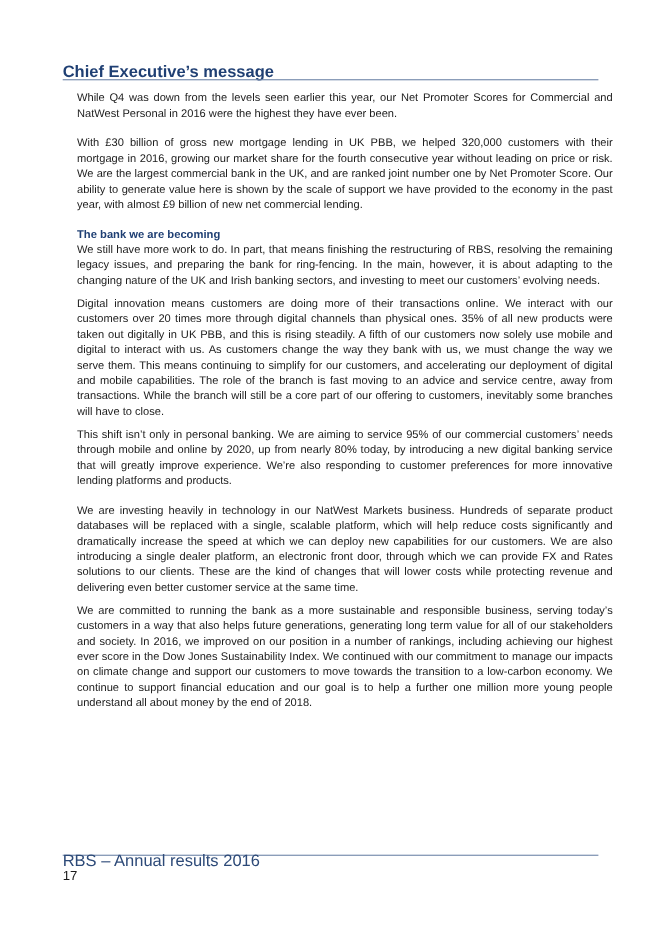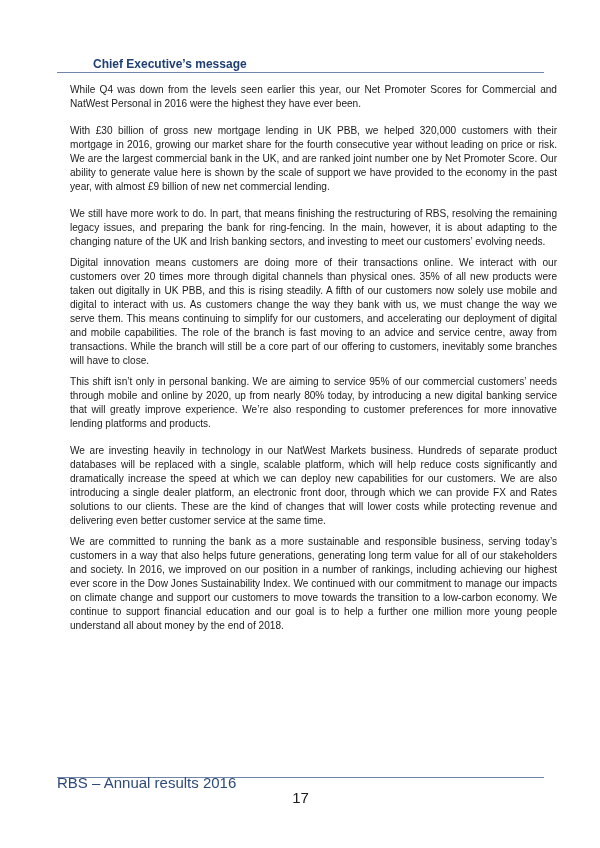--- a/index.html
+++ b/index.html
@@ -1,39 +1,40 @@
 <!DOCTYPE html>
 <html><head>
 <meta charset="utf-8">
 <style>
   html, body { margin: 0; padding: 0; background: #ffffff; }
   body { width: 600px; height: 848px; position: relative; overflow: hidden;
          font-family: "Liberation Sans", sans-serif; color: #1a1a1a; }
   .page { position: absolute; left: 57px; top: 0; width: 487px; }
-  .header-title { position: absolute; top: 57px; left: 0; font-size: 12px; font-weight: bold; color: #1f3f73; margin-left: 36px; }
+  .header-title { position: absolute; top: 57px; left: 0; font-size: 15px; font-weight: bold; color: #1f3f73; }
   .header-rule { position: absolute; top: 72px; left: 0; width: 487px; height: 1px; background: #6f86a8; }
   .body { position: absolute; top: 83px; left: 13px; width: 487px; font-size: 10.1px; line-height: 14px; }
   .body p { margin: 0 0 13px 0; text-align: justify; }
   .body p.tight { margin-bottom: 7px; }
   .section-heading { font-weight: bold; color: #1f3f73; margin: 0; font-size: 10.2px; line-height: 14px; }
   .footer-rule { position: absolute; top: 777px; left: 0; width: 487px; height: 1px; background: #6f86a8; }
-  .page-number { position: absolute; top: 789px; left: 0; width: 487px; text-align: center; font-size: 15px; color: #1a1a1a; }
+  .page-number { position: absolute; top: 789px; left: 0; width: 487px; text-align: left; font-size: 12px; color: #1a1a1a; }
   .footer-label { position: absolute; top: 774px; left: 0; font-size: 15px; color: #2d4a78; }
 </style>
 </head>
 <body>
 
 <div class="page">
   <div class="header-title">Chief Executive’s message</div>
   <div class="header-rule"></div>
 
   <div class="body">
     <p>While Q4 was down from the levels seen earlier this year, our Net Promoter Scores for Commercial and NatWest Personal in 2016 were the highest they have ever been.</p>
     <p>With £30 billion of gross new mortgage lending in UK PBB, we helped 320,000 customers with their mortgage in 2016, growing our market share for the fourth consecutive year without leading on price or risk. We are the largest commercial bank in the UK, and are ranked joint number one by Net Promoter Score. Our ability to generate value here is shown by the scale of support we have provided to the economy in the past year, with almost £9 billion of new net commercial lending.</p>
 
+    <div class="section-heading">The bank we are becoming</div>
     <p class="tight">We still have more work to do. In part, that means finishing the restructuring of RBS, resolving the remaining legacy issues, and preparing the bank for ring-fencing. In the main, however, it is about adapting to the changing nature of the UK and Irish banking sectors, and investing to meet our customers’ evolving needs.</p>
     <p class="tight">Digital innovation means customers are doing more of their transactions online. We interact with our customers over 20 times more through digital channels than physical ones. 35% of all new products were taken out digitally in UK PBB, and this is rising steadily. A fifth of our customers now solely use mobile and digital to interact with us. As customers change the way they bank with us, we must change the way we serve them. This means continuing to simplify for our customers, and accelerating our deployment of digital and mobile capabilities. The role of the branch is fast moving to an advice and service centre, away from transactions. While the branch will still be a core part of our offering to customers, inevitably some branches will have to close.</p>
     <p>This shift isn’t only in personal banking. We are aiming to service 95% of our commercial customers’ needs through mobile and online by 2020, up from nearly 80% today, by introducing a new digital banking service that will greatly improve experience. We’re also responding to customer preferences for more innovative lending platforms and products.</p>
     <p class="tight">We are investing heavily in technology in our NatWest Markets business. Hundreds of separate product databases will be replaced with a single, scalable platform, which will help reduce costs significantly and dramatically increase the speed at which we can deploy new capabilities for our customers. We are also introducing a single dealer platform, an electronic front door, through which we can provide FX and Rates solutions to our clients. These are the kind of changes that will lower costs while protecting revenue and delivering even better customer service at the same time.</p>
     <p>We are committed to running the bank as a more sustainable and responsible business, serving today’s customers in a way that also helps future generations, generating long term value for all of our stakeholders and society. In 2016, we improved on our position in a number of rankings, including achieving our highest ever score in the Dow Jones Sustainability Index. We continued with our commitment to manage our impacts on climate change and support our customers to move towards the transition to a low-carbon economy. We continue to support financial education and our goal is to help a further one million more young people understand all about money by the end of 2018.</p>
   </div>
 
   <div class="footer-rule"></div>
   <div class="page-number">17</div>
   <div class="footer-label">RBS – Annual results 2016</div>

